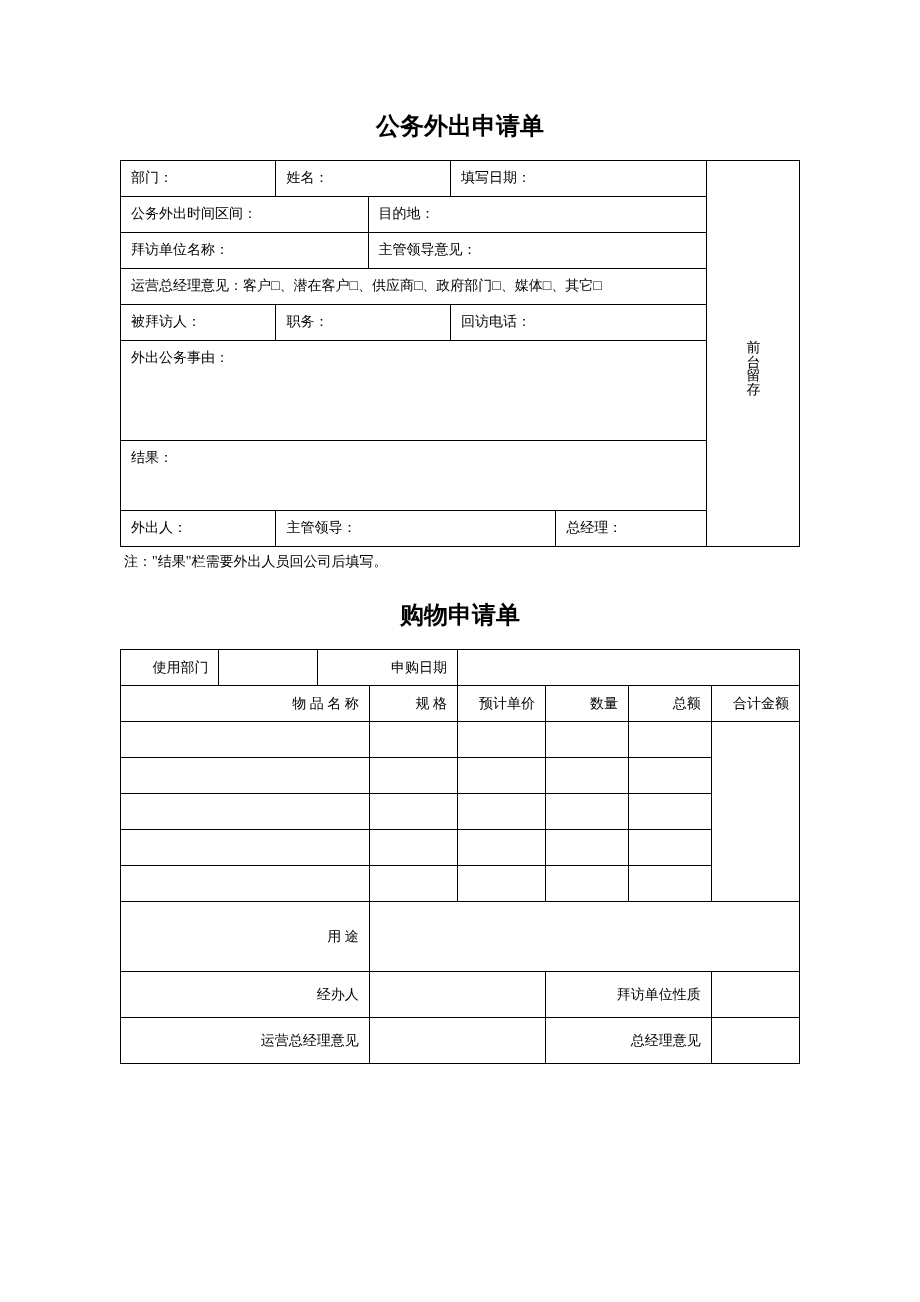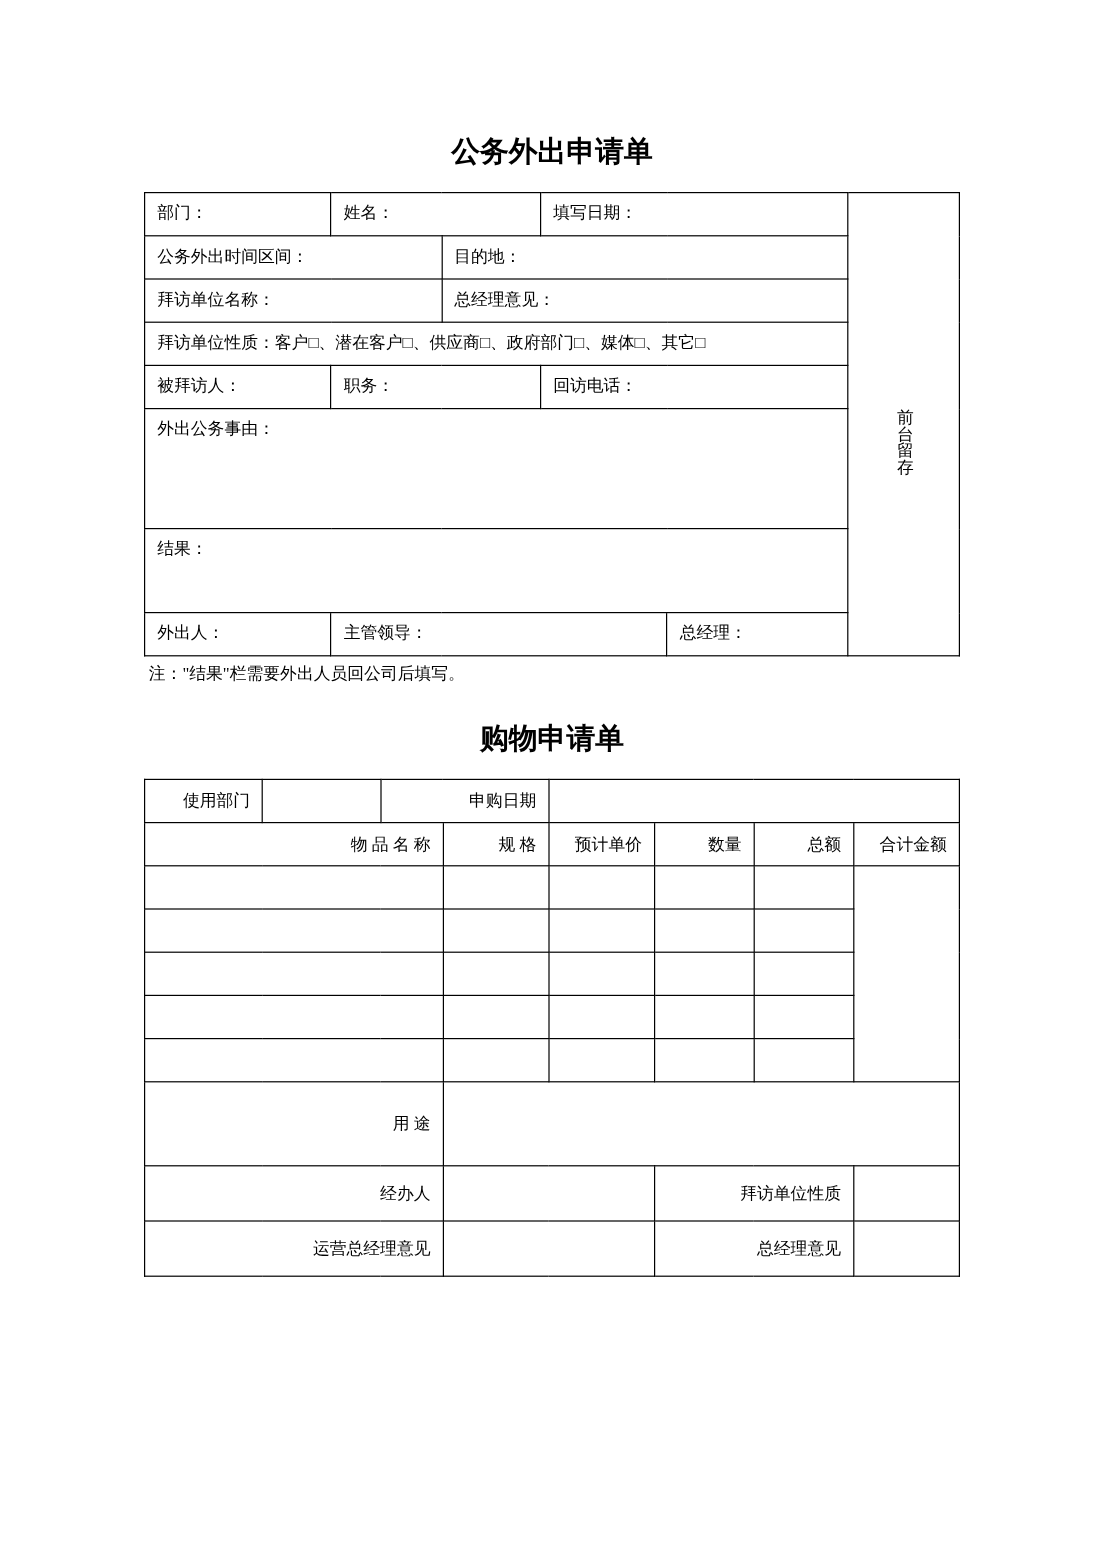--- a/index.html
+++ b/index.html
@@ -81,24 +81,24 @@
     <td colspan="2">姓名：</td>
     <td colspan="2">填写日期：</td>
     <td rowspan="8" class="vertical-text">前台留存</td>
   </tr>
   <tr>
     <td colspan="2">公务外出时间区间：</td>
     <td colspan="3">目的地：</td>
   </tr>
   <tr>
     <td colspan="2">拜访单位名称：</td>
-    <td colspan="3">总经理意见：</td>
-  </tr>
-  <tr>
-    <td colspan="5">拜访单位性质：客户□、潜在客户□、供应商□、政府部门□、媒体□、其它□</td>
+    <td colspan="3">主管领导意见：</td>
+  </tr>
+  <tr>
+    <td colspan="5">运营总经理意见：客户□、潜在客户□、供应商□、政府部门□、媒体□、其它□</td>
   </tr>
   <tr>
     <td>被拜访人：</td>
     <td colspan="2">职务：</td>
     <td colspan="2">回访电话：</td>
   </tr>
   <tr>
     <td colspan="5" class="tall">外出公务事由：</td>
   </tr>
   <tr>

